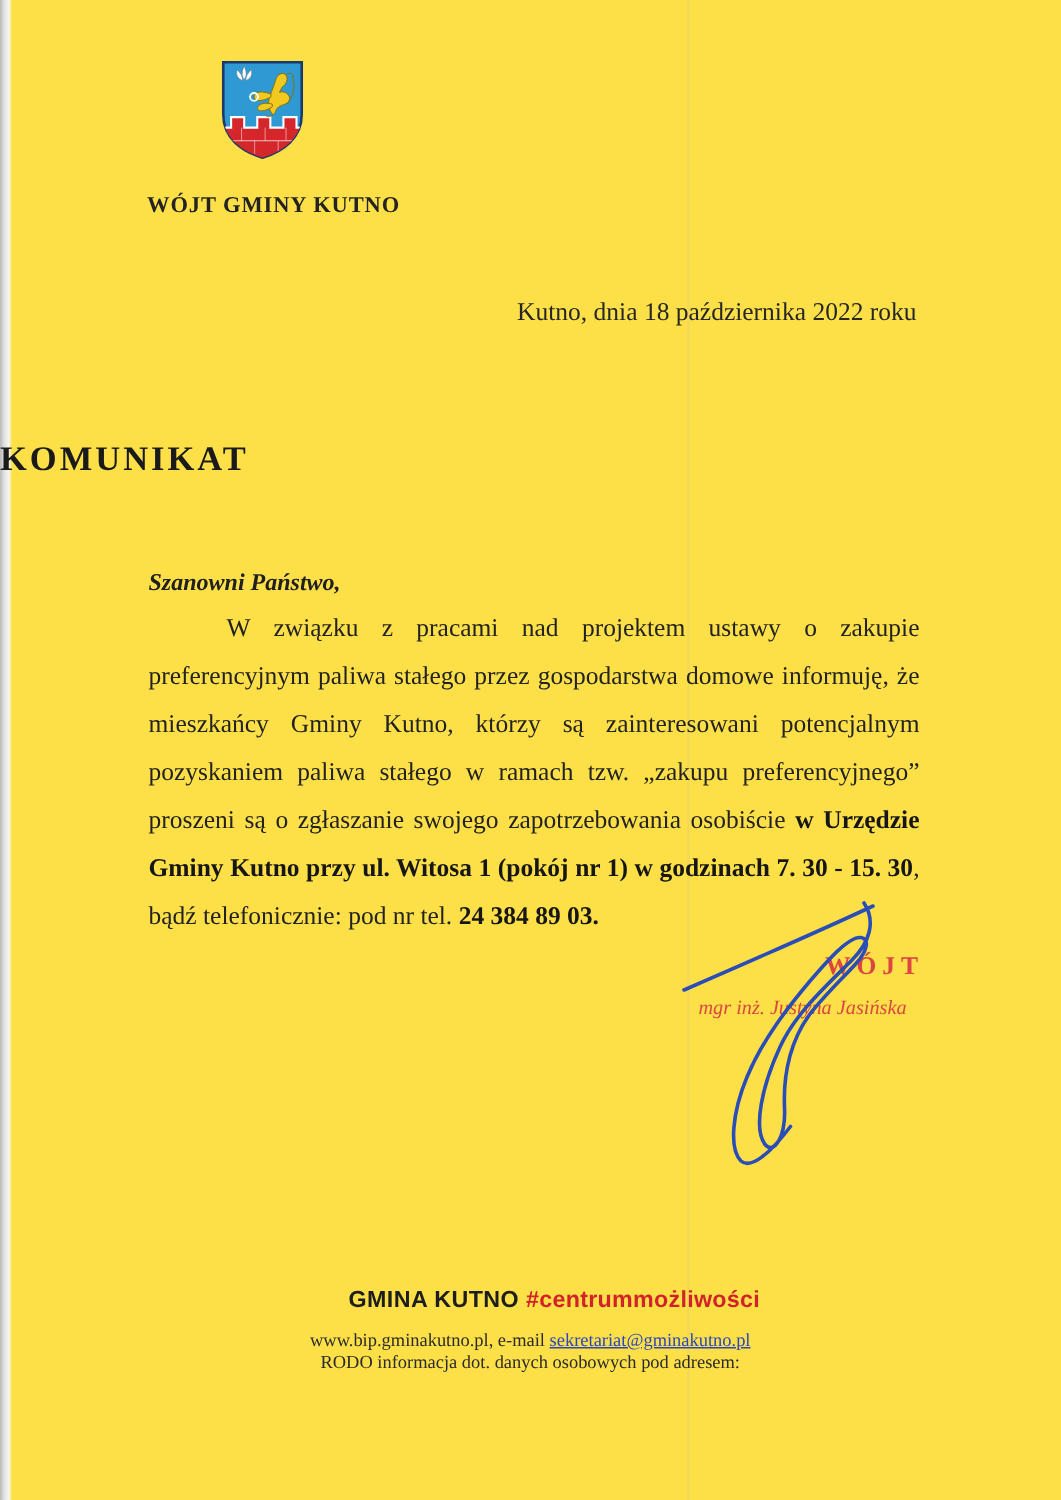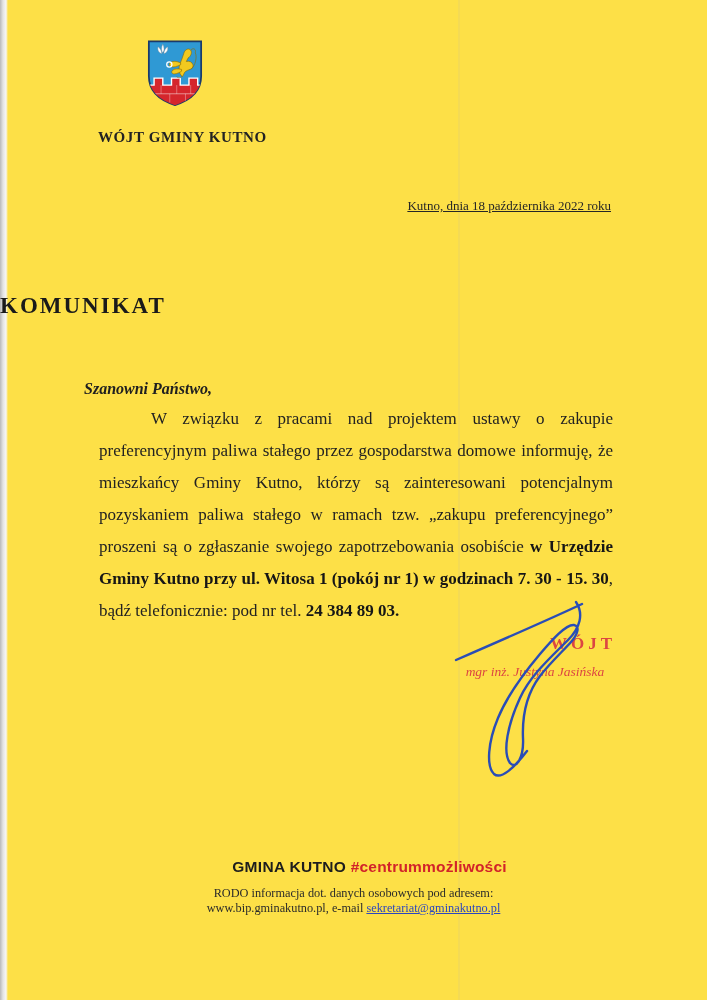--- a/index.html
+++ b/index.html
@@ -20,28 +20,28 @@
     position:absolute;left:458px;top:0;width:2px;height:1000px;
     background:rgba(180,180,185,0.12);
   }
   .crest{position:absolute;left:143px;top:38px;width:64px;height:68px;}
   .org-title{
     position:absolute;left:98px;top:129px;
     font-size:15px;font-weight:bold;letter-spacing:0.6px;color:#232323;
   }
   .dateline{
     position:absolute;top:198px;right:96px;
-    font-size:13px;color:#262626;text-decoration:underline;
+    font-size:17px;color:#262626;
   }
   .doc-title{
     position:absolute;left:0;top:293px;width:707px;
     text-align:left;font-size:23px;font-weight:bold;letter-spacing:2px;color:#1a1a1a;
   }
   .salutation{
-    position:absolute;left:84px;top:380px;
+    position:absolute;left:99px;top:380px;
     font-size:16px;font-weight:bold;font-style:italic;color:#202020;
   }
   .body-par{
     position:absolute;left:99px;top:403px;width:514px;
     font-size:17px;line-height:32px;text-align:justify;
     text-indent:52px;color:#222222;margin:0;
   }
   .body-par b{color:#161616;}
   .sig-role{
     position:absolute;left:456px;top:634px;width:160px;text-align:right;
@@ -118,16 +118,16 @@
   <svg class="sig-pen" viewBox="0 0 180 215" aria-hidden="true">
     <g fill="none" stroke="#2a4db6" stroke-width="2.4" stroke-linecap="round">
       <path d="M146 14 C154 26 150 40 138 52 C120 70 100 88 90 110 C78 136 72 164 80 175 C86 182 94 170 93 150 C92 126 98 104 110 88 C120 75 134 62 141 54 C148 46 150 38 144 37 C136 36 122 52 110 66 C94 85 78 106 68 130 C58 154 56 178 64 186 C71 192 84 180 97 163"></path>
       <path d="M152 16 C118 32 72 52 26 72"></path>
     </g>
   </svg>
 
   <div class="footer-brand"><span class="black">GMINA KUTNO </span><span class="red">#centrummożliwości</span></div>
 
   <div class="footer-addr">
+    <div><span>www.bip.gminakutno.pl,  e-mail </span><a>sekretariat@gminakutno.pl</a></div>
     <div>RODO informacja dot. danych osobowych pod adresem:</div>
-    <div><span>www.bip.gminakutno.pl,  e-mail </span><a>sekretariat@gminakutno.pl</a></div>
   </div>
 </div>
 
 </body></html>

